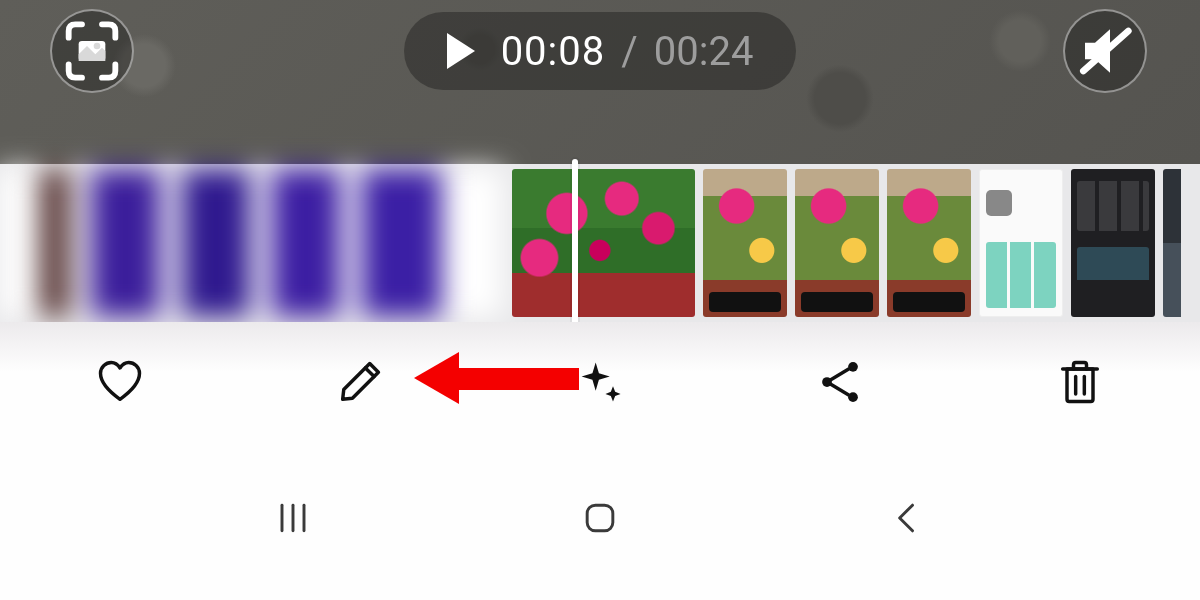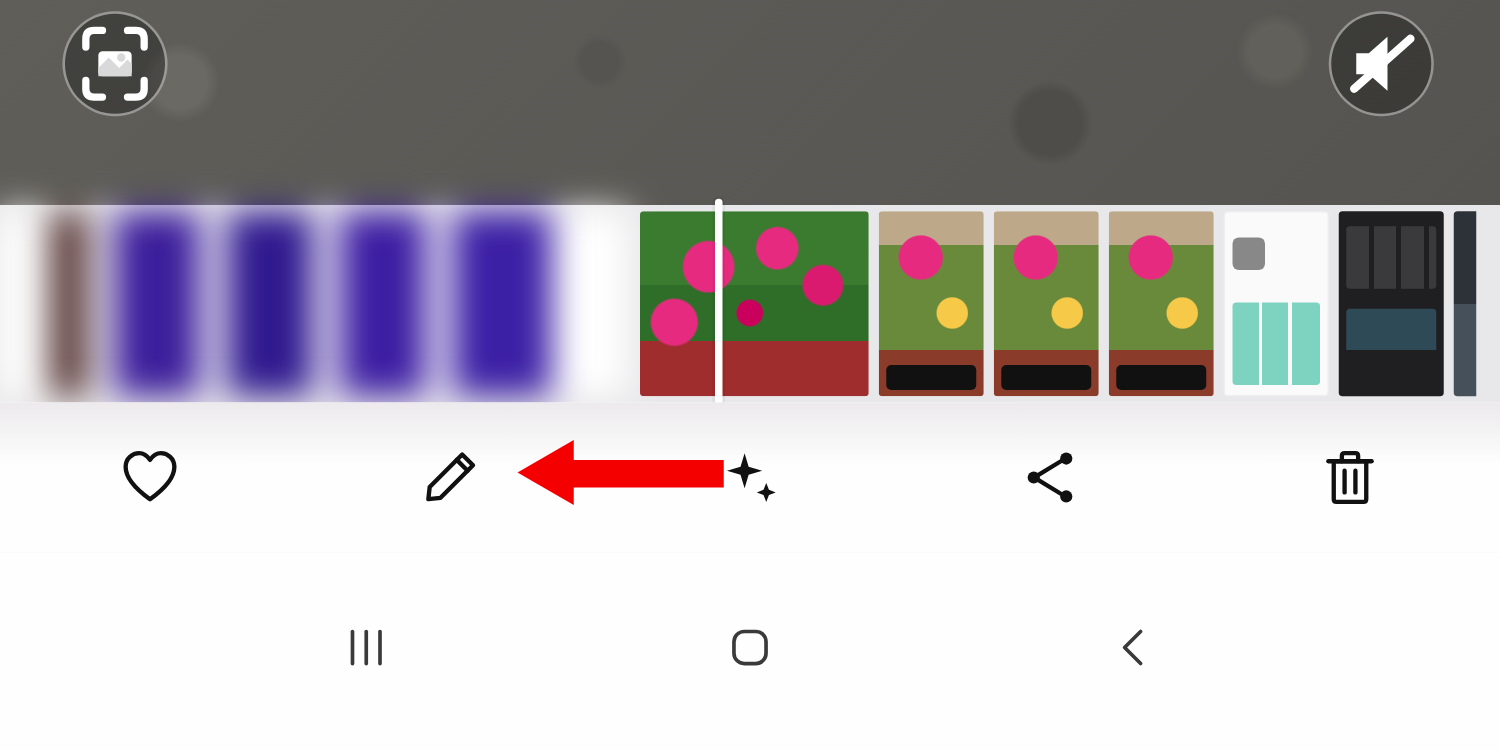--- a/index.html
+++ b/index.html
@@ -189,20 +189,26 @@
       <path d="M10 16 V12 Q10 8 14 8 H18" stroke="#fff" stroke-width="3.5" fill="none" stroke-linecap="round"></path>
       <path d="M30 8 H34 Q38 8 38 12 V16" stroke="#fff" stroke-width="3.5" fill="none" stroke-linecap="round"></path>
       <path d="M38 32 V36 Q38 40 34 40 H30" stroke="#fff" stroke-width="3.5" fill="none" stroke-linecap="round"></path>
       <path d="M18 40 H14 Q10 40 10 36 V32" stroke="#fff" stroke-width="3.5" fill="none" stroke-linecap="round"></path>
       <rect x="16" y="18" width="16" height="12" rx="2" fill="#fff"></rect>
       <path d="M16 26 L21 21 L26 26 L30 22 L32 24 V30 H16 Z" fill="#d9d9d9"></path>
       <circle cx="27" cy="21" r="2" fill="#d9d9d9"></circle>
     </svg>
   </div>
 
+  <div class="playback-pill">
+    <div class="play-triangle"></div>
+    <span class="time-cur">00:08</span>
+    <span class="time-sep">/</span>
+    <span class="time-dur">00:24</span>
+  </div>
 
   <div class="circle-btn mute-btn">
     <svg viewBox="0 0 48 48">
       <path d="M12 19 H18 L27 11 V37 L18 29 H12 Z" fill="#fff"></path>
       <line x1="11" y1="36" x2="38" y2="12" stroke="#fff" stroke-width="4" stroke-linecap="round"></line>
     </svg>
   </div>
 </div>
 
 <div class="filmstrip">

